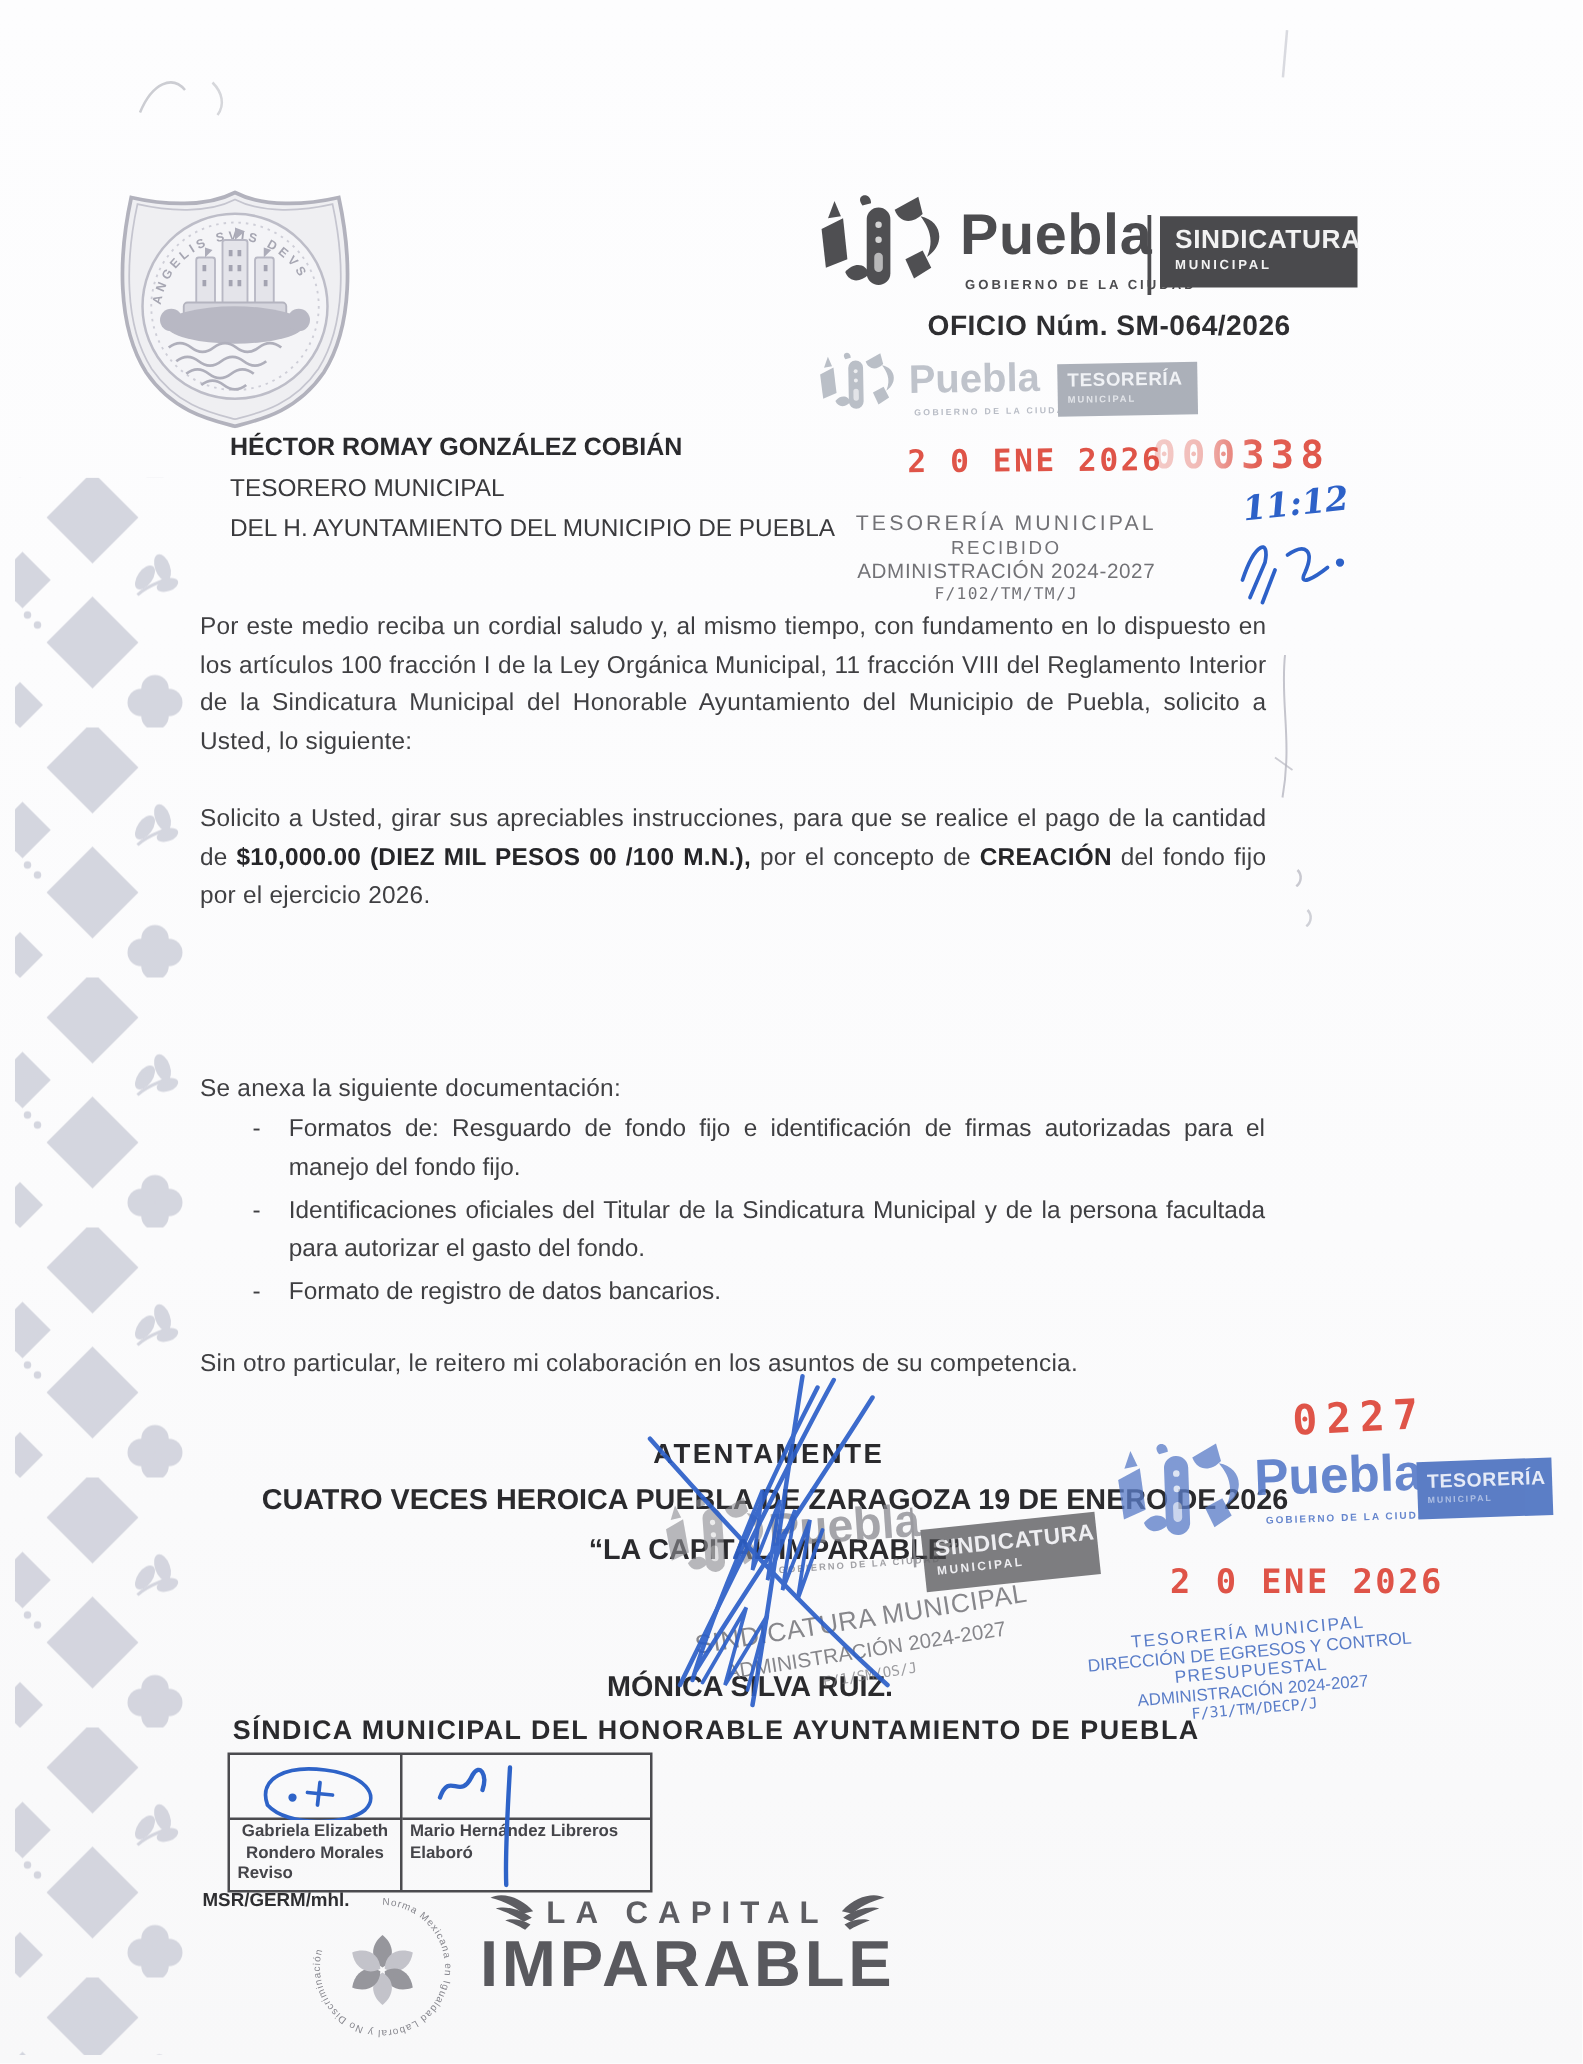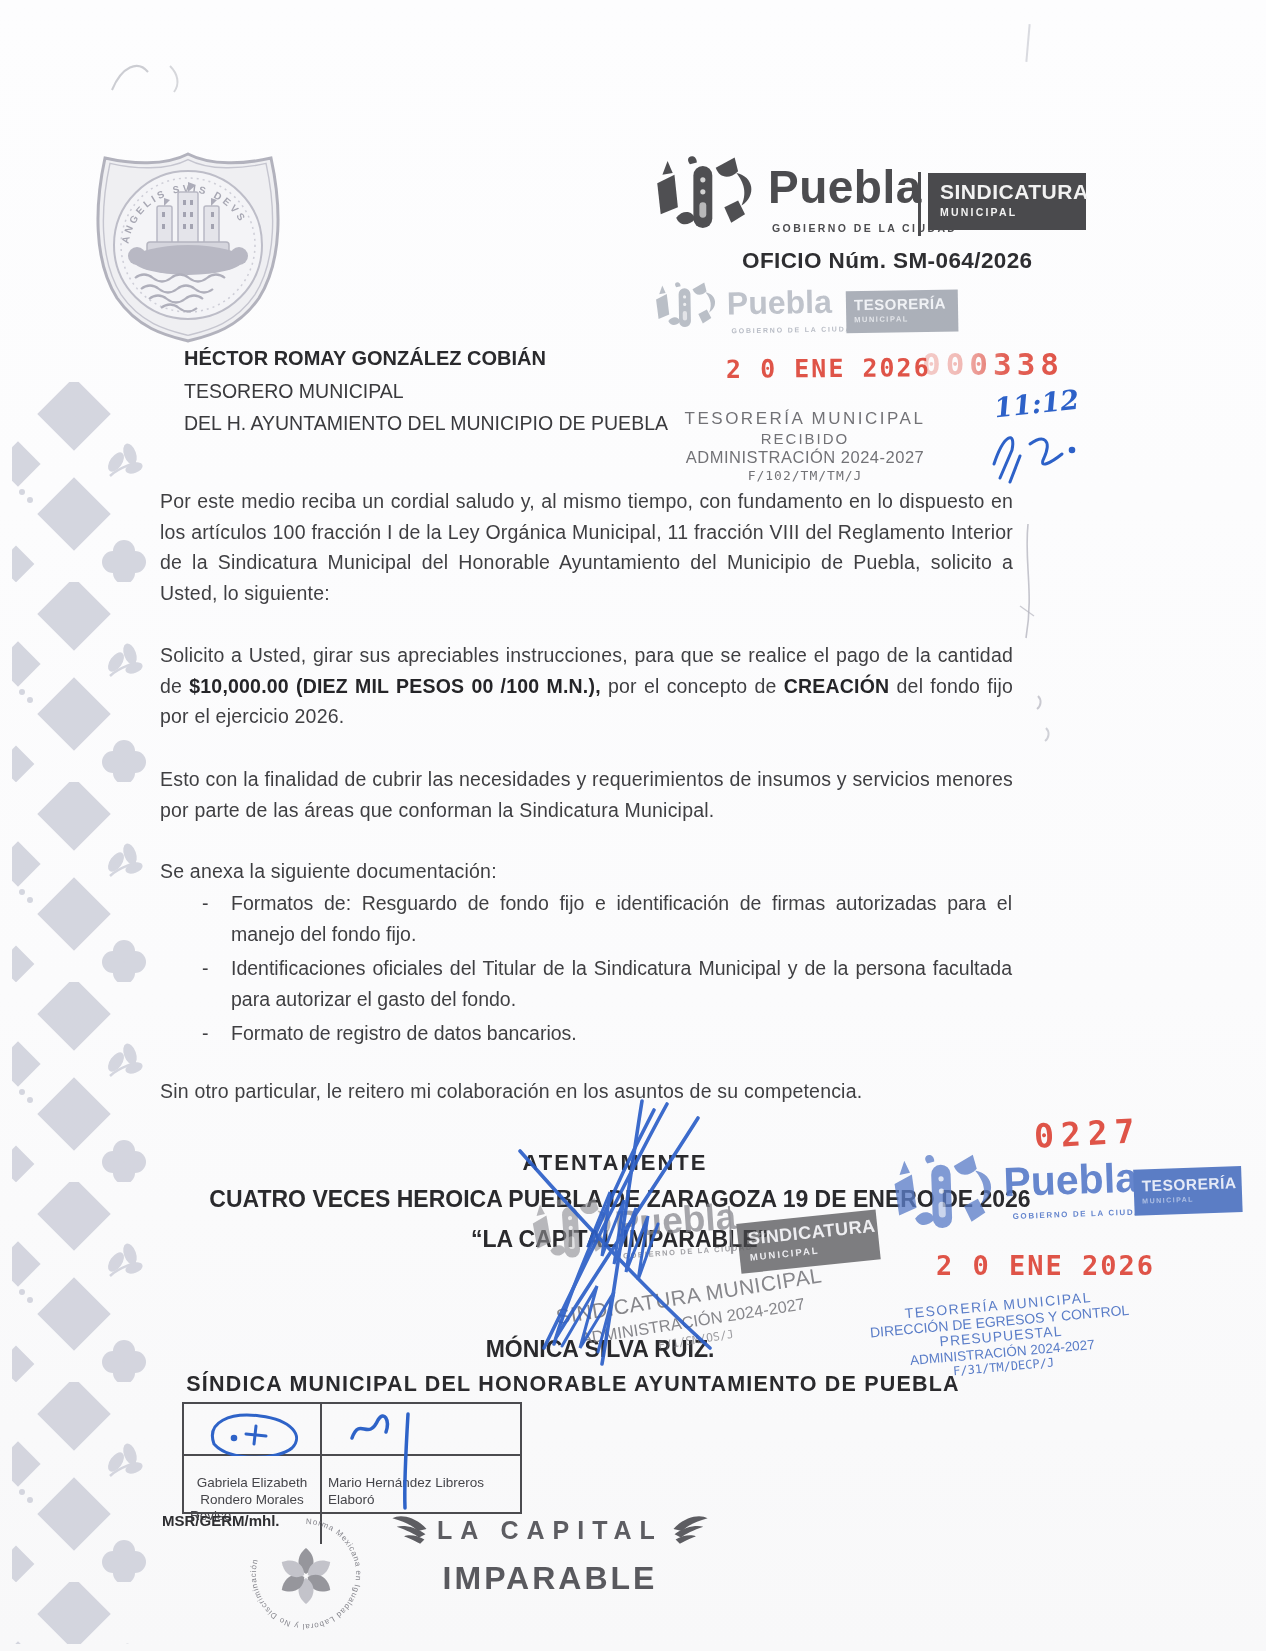--- a/index.html
+++ b/index.html
@@ -21,21 +21,21 @@
              text-align:justify;color:#3f3f42;margin-bottom:4px;}
   .list-item::before{content:"-";position:absolute;left:8px;top:0;}
   .rcv-folio{-webkit-mask-image:linear-gradient(90deg,rgba(0,0,0,.28) 0%,rgba(0,0,0,.4) 28%,rgba(0,0,0,.92) 58%,#000 100%);
              mask-image:linear-gradient(90deg,rgba(0,0,0,.28) 0%,rgba(0,0,0,.4) 28%,rgba(0,0,0,.92) 58%,#000 100%);}
   .mlogo-badge{box-sizing:border-box;}
   .rev-table{position:absolute;left:182px;top:1402px;width:336px;height:108px;
              border:2px solid #4b4b4f;display:grid;grid-template-columns:138px 1fr;grid-template-rows:52px 1fr;}
   .rev-cell{border-right:2px solid #4b4b4f;border-bottom:2px solid #4b4b4f;box-sizing:border-box;}
   .rev-cell.last-col{border-right:none;}
   .rev-cell.last-row{border-bottom:none;}
-  .rev-text{font-size:13.5px;line-height:16.5px;color:#45454a;padding:19px 6px;}
+  .rev-text{font-size:13.5px;line-height:16.5px;color:#45454a;padding:1px 6px;font-weight:bold;}
 </style>
 </head>
 <body>
 
 <svg width="0" height="0" style="position:absolute" aria-hidden="true">
   <defs>
     <symbol id="sym-cluster" viewBox="0 0 130 100">
       <path d="M6 34 L26 24 L30 62 L10 70 Z"></path>
       <path d="M12 24 L18 8 L24 22 Z"></path>
       <rect x="48" y="14" width="22" height="72" rx="11"></rect>
@@ -194,21 +194,20 @@
   </svg>
 
   <div class="abs" style="left:160px;top:342px;">
     <div class="addr-line bold" style="font-size:20px;color:#2a2a2d;">HÉCTOR ROMAY GONZÁLEZ COBIÁN</div>
     <div class="addr-line">TESORERO MUNICIPAL</div>
     <div class="addr-line">DEL H. AYUNTAMIENTO DEL MUNICIPIO DE PUEBLA</div>
   </div>
 
   <div class="para" style="top:486px;">Por este medio reciba un cordial saludo y, al mismo tiempo, con fundamento en lo dispuesto en los artículos 100 fracción I de la Ley Orgánica Municipal, 11 fracción VIII del Reglamento Interior de la Sindicatura Municipal del Honorable Ayuntamiento del Municipio de Puebla, solicito a Usted, lo siguiente:</div>
   <div class="para" style="top:640px;"><span>Solicito a Usted, girar sus apreciables instrucciones, para que se realice el pago de la cantidad de </span><b>$10,000.00 (DIEZ MIL PESOS 00 /100 M.N.),</b><span> por el concepto de </span><b>CREACIÓN</b><span> del fondo fijo por el ejercicio 2026.</span></div>
-  <div class="para" style="top:764px;">Esto con la finalidad de cubrir las necesidades y requerimientos de insumos y servicios menores por parte de las áreas que conforman la Sindicatura Municipal.</div>
   <div class="para" style="top:856px;text-align:left;">Se anexa la siguiente documentación:</div>
   <div class="abs" style="left:194px;top:888px;width:818px;">
     <div class="list-item">Formatos de: Resguardo de fondo fijo e identificación de firmas autorizadas para el manejo del fondo fijo.</div>
     <div class="list-item">Identificaciones oficiales del Titular de la Sindicatura Municipal y de la persona facultada para autorizar el gasto del fondo.</div>
     <div class="list-item">Formato de registro de datos bancarios.</div>
   </div>
   <div class="para" style="top:1076px;text-align:left;">Sin otro particular, le reitero mi colaboración en los asuntos de su competencia.</div>
 
   <div class="abs center bold" style="left:170px;top:1150px;width:890px;font-size:22px;letter-spacing:2px;color:#2a2a2d;z-index:3;">ATENTAMENTE</div>
   <div class="abs center bold" style="left:148px;top:1186px;width:944px;font-size:23px;color:#2a2a2d;z-index:3;">CUATRO VECES HEROICA PUEBLA DE ZARAGOZA 19 DE ENERO DE 2026</div>
@@ -333,16 +332,16 @@
   <div class="abs" style="left:384px;top:1514px;width:332px;text-align:center;color:#5d5d62;">
     <div style="display:flex;align-items:center;justify-content:center;gap:6px;">
       <svg width="42" height="32" viewBox="0 0 70 60" fill="#5d5d62">
           <use href="#sym-wing"></use>
         </svg>
       <span class="bold" style="font-size:25px;letter-spacing:8px;">LA CAPITAL</span>
       <svg width="42" height="32" viewBox="0 0 70 60" fill="#5d5d62" style="transform:scaleX(-1);">
           <use href="#sym-wing"></use>
         </svg>
     </div>
-    <div class="bold" style="font-size:32px;letter-spacing:3px;line-height:1;color:#59595e;margin-top:16px;">IMPARABLE</div>
+    <div class="bold" style="font-size:52px;letter-spacing:3px;line-height:1;color:#59595e;">IMPARABLE</div>
   </div>
 
 </div>
 
 </body></html>

